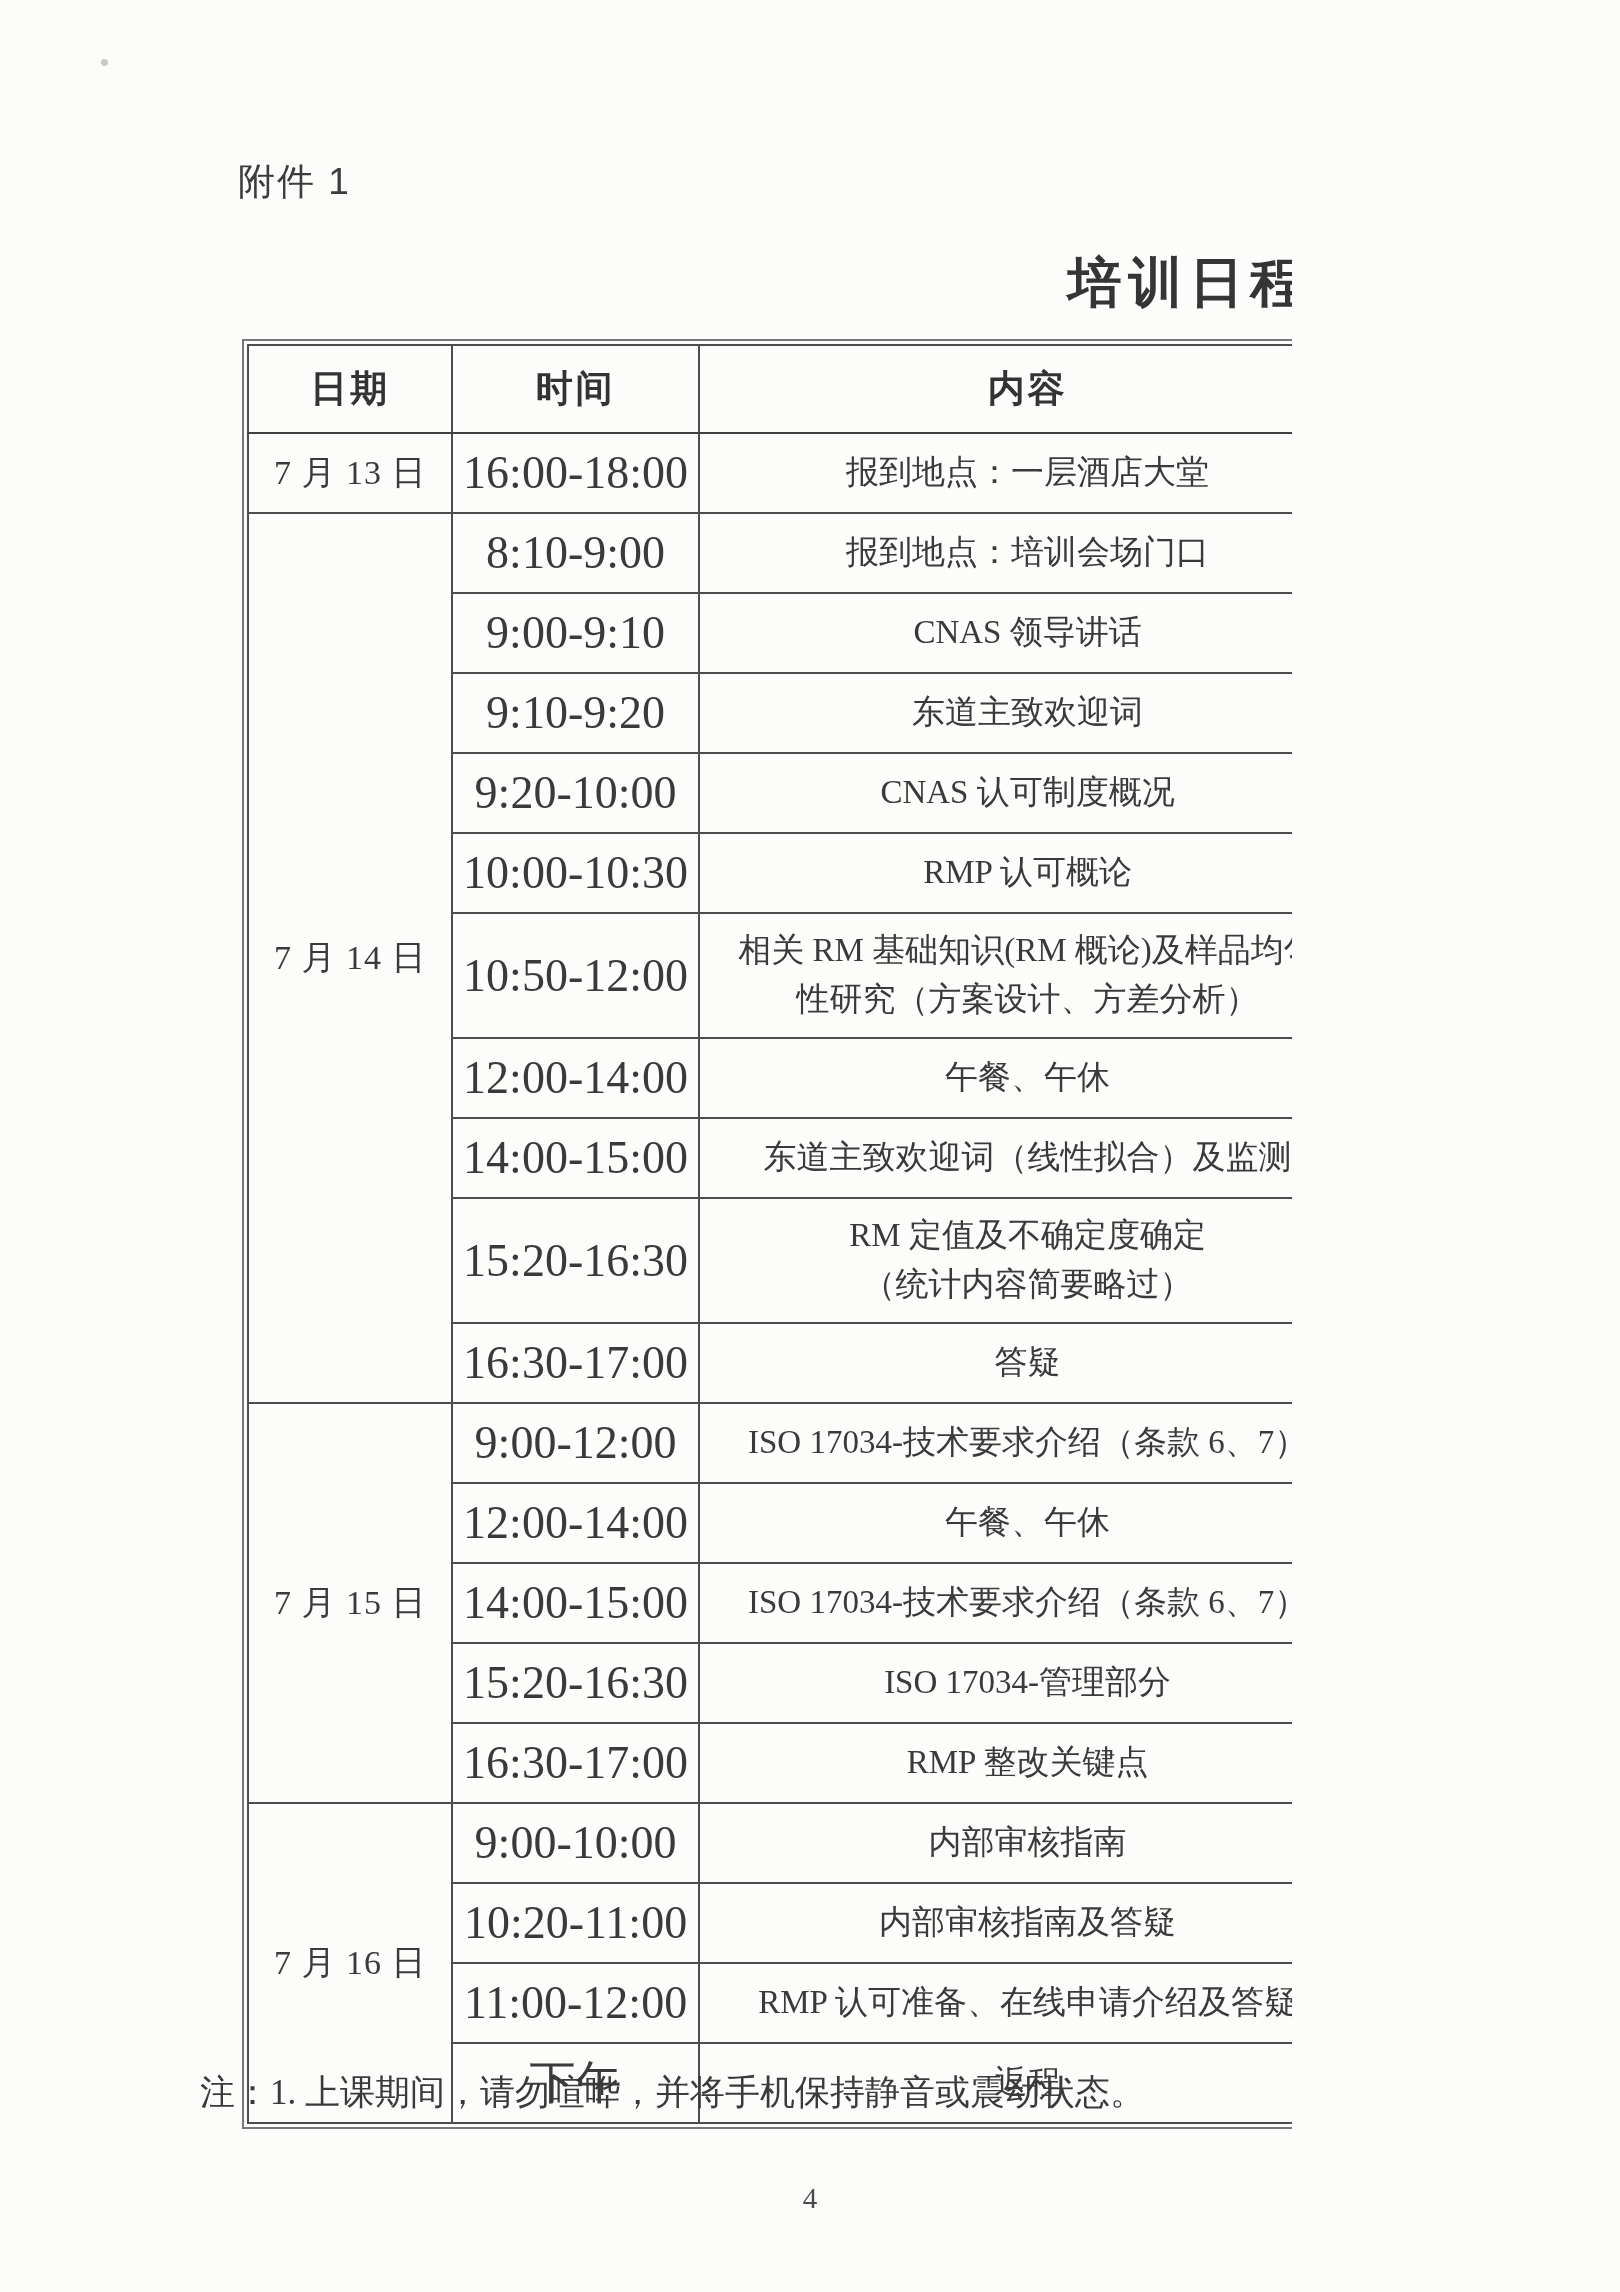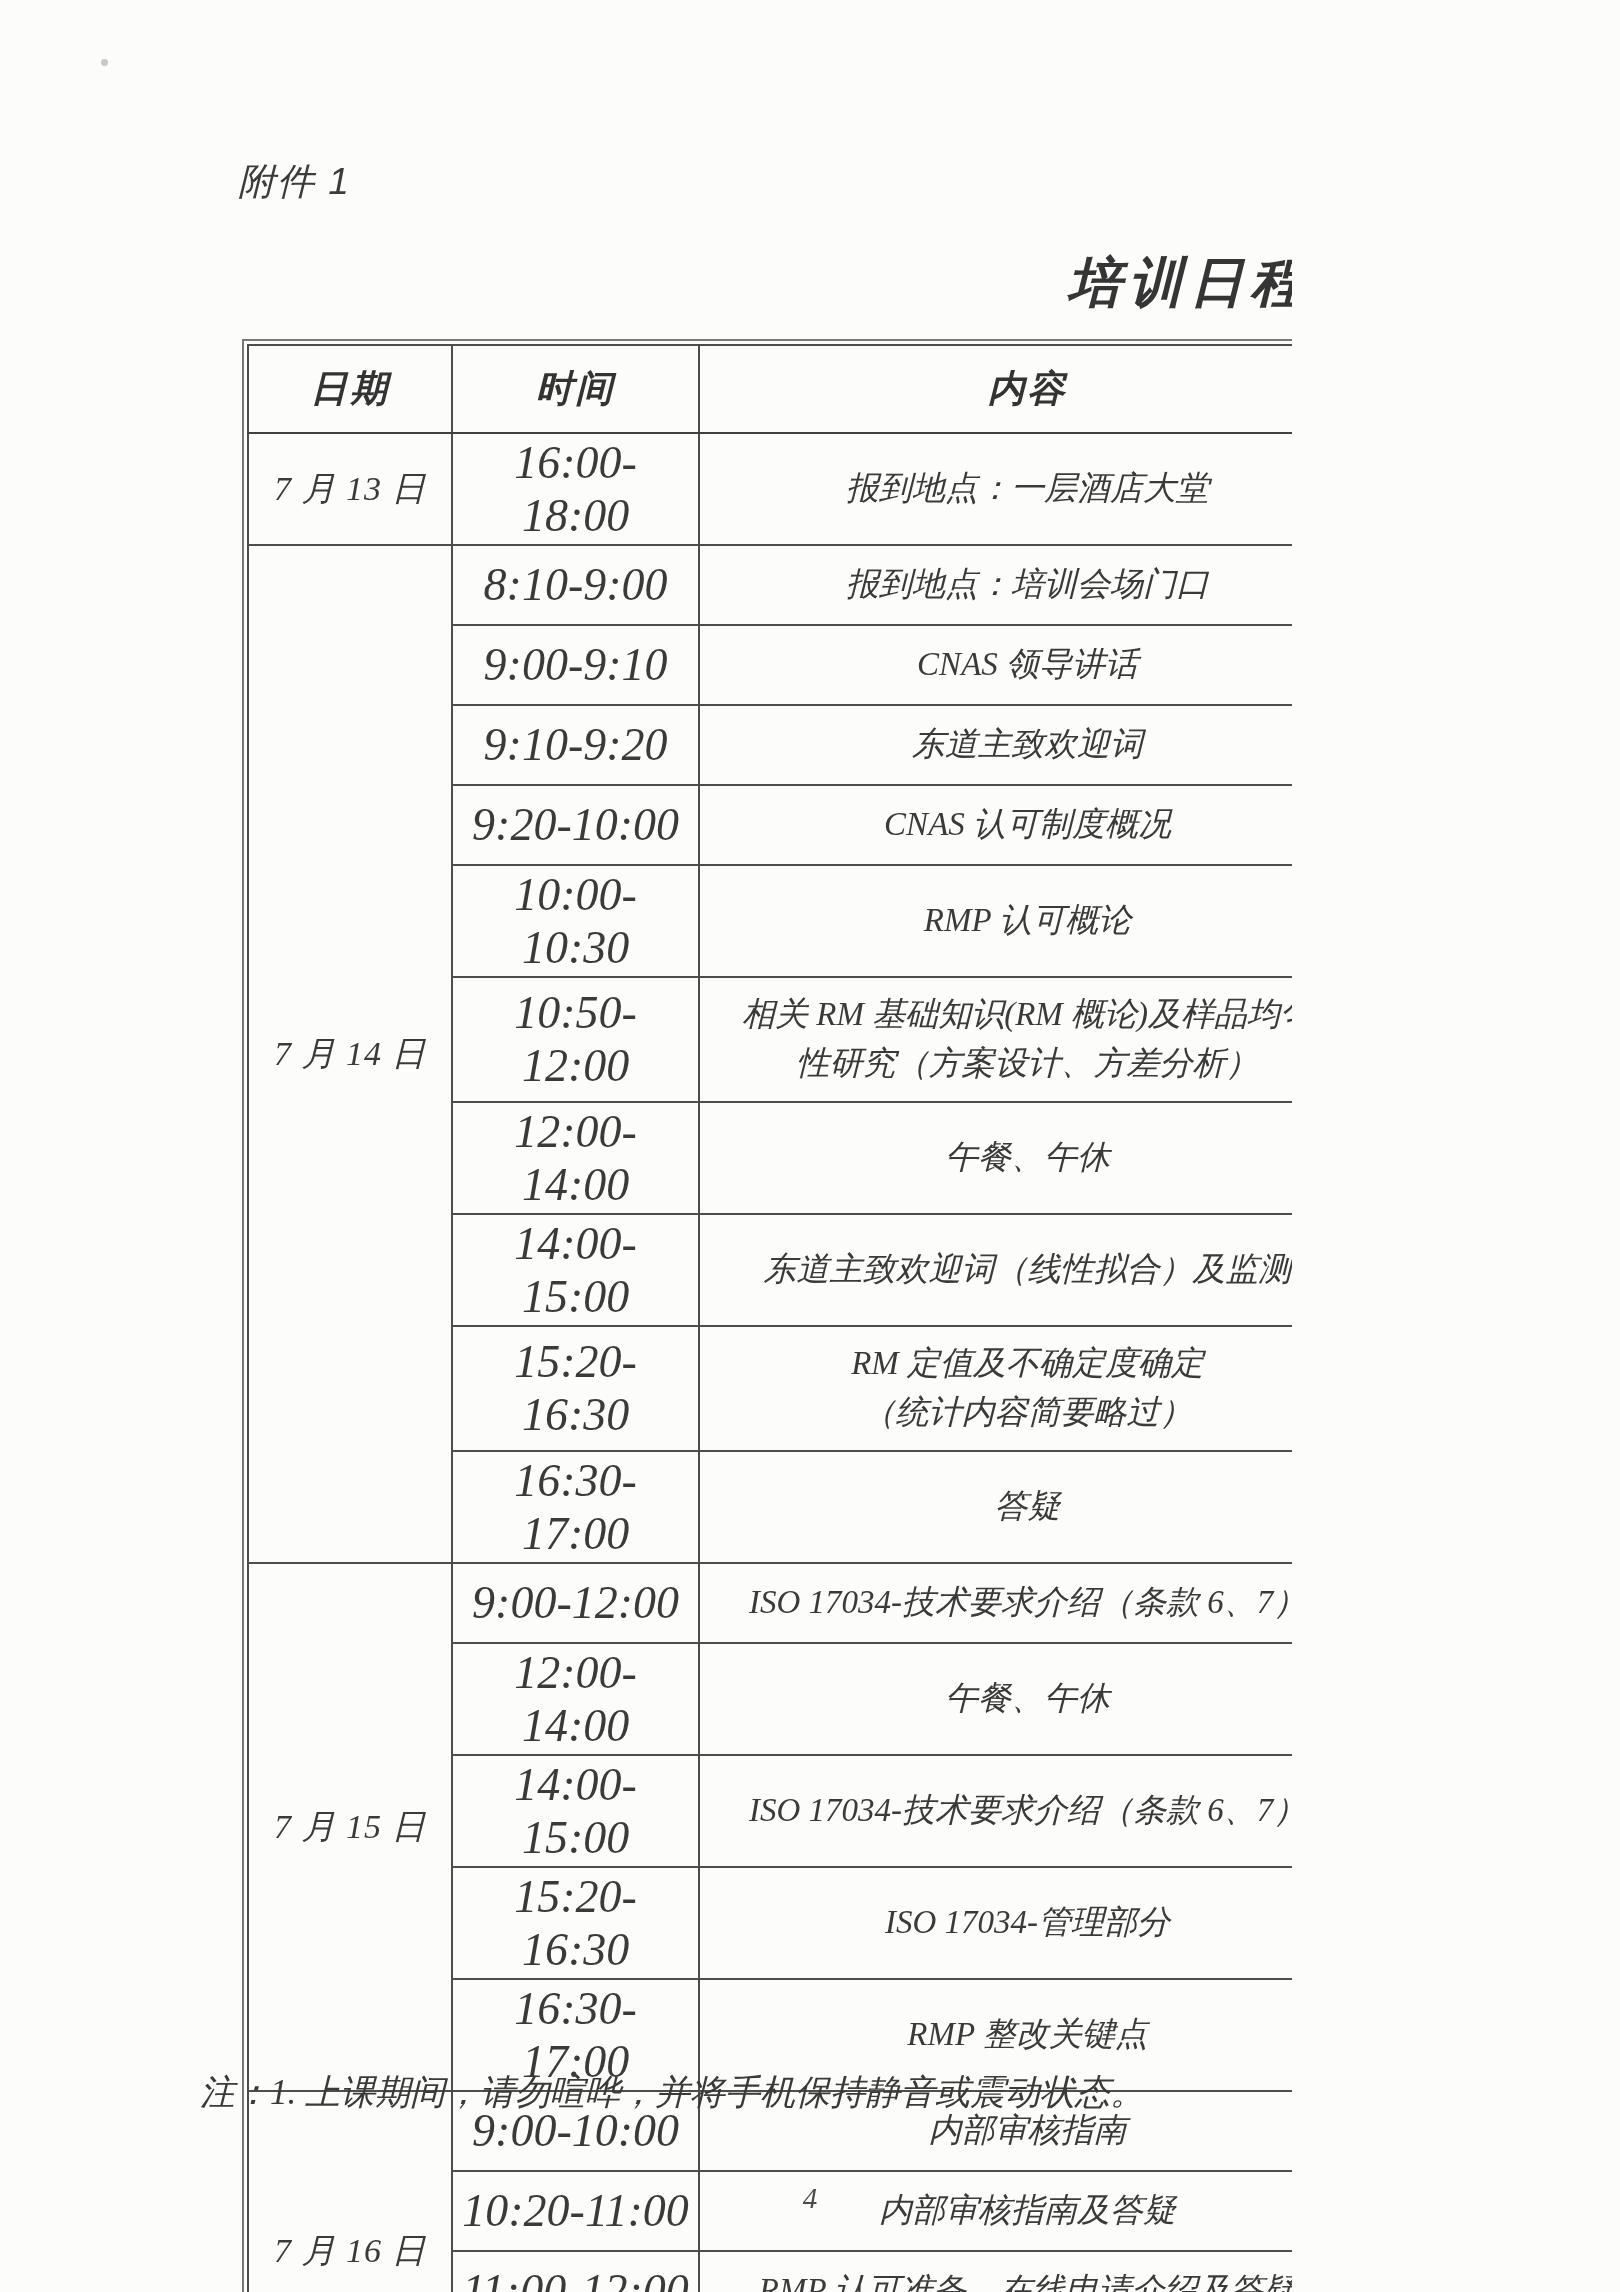--- a/index.html
+++ b/index.html
@@ -2,21 +2,21 @@
 <html lang="zh"><head>
 <meta charset="utf-8">
 <style>
   html, body { margin: 0; padding: 0; }
   body {
     width: 1620px; height: 2293px;
     background: #fcfcfa;
     font-family: "Liberation Serif", "DejaVu Serif", serif;
     color: #383838;
   }
-  .page { position: relative; width: 1292px; height: 2293px; overflow: hidden; background: #fcfcfa; font-style: italic; }
+  .page { position: relative; width: 1292px; height: 2293px; overflow: hidden; background: #fcfcfa; }
 
   .artifact-dot {
     position: absolute; left: 101px; top: 59px;
     width: 6.9px; height: 6.9px; border-radius: 50%;
     background: #9d9d9d; opacity: .55;
   }
 
   .attachment {
     position: absolute; left: 238px; top: 157px;
     font-family: "Liberation Sans", "DejaVu Sans", sans-serif;

